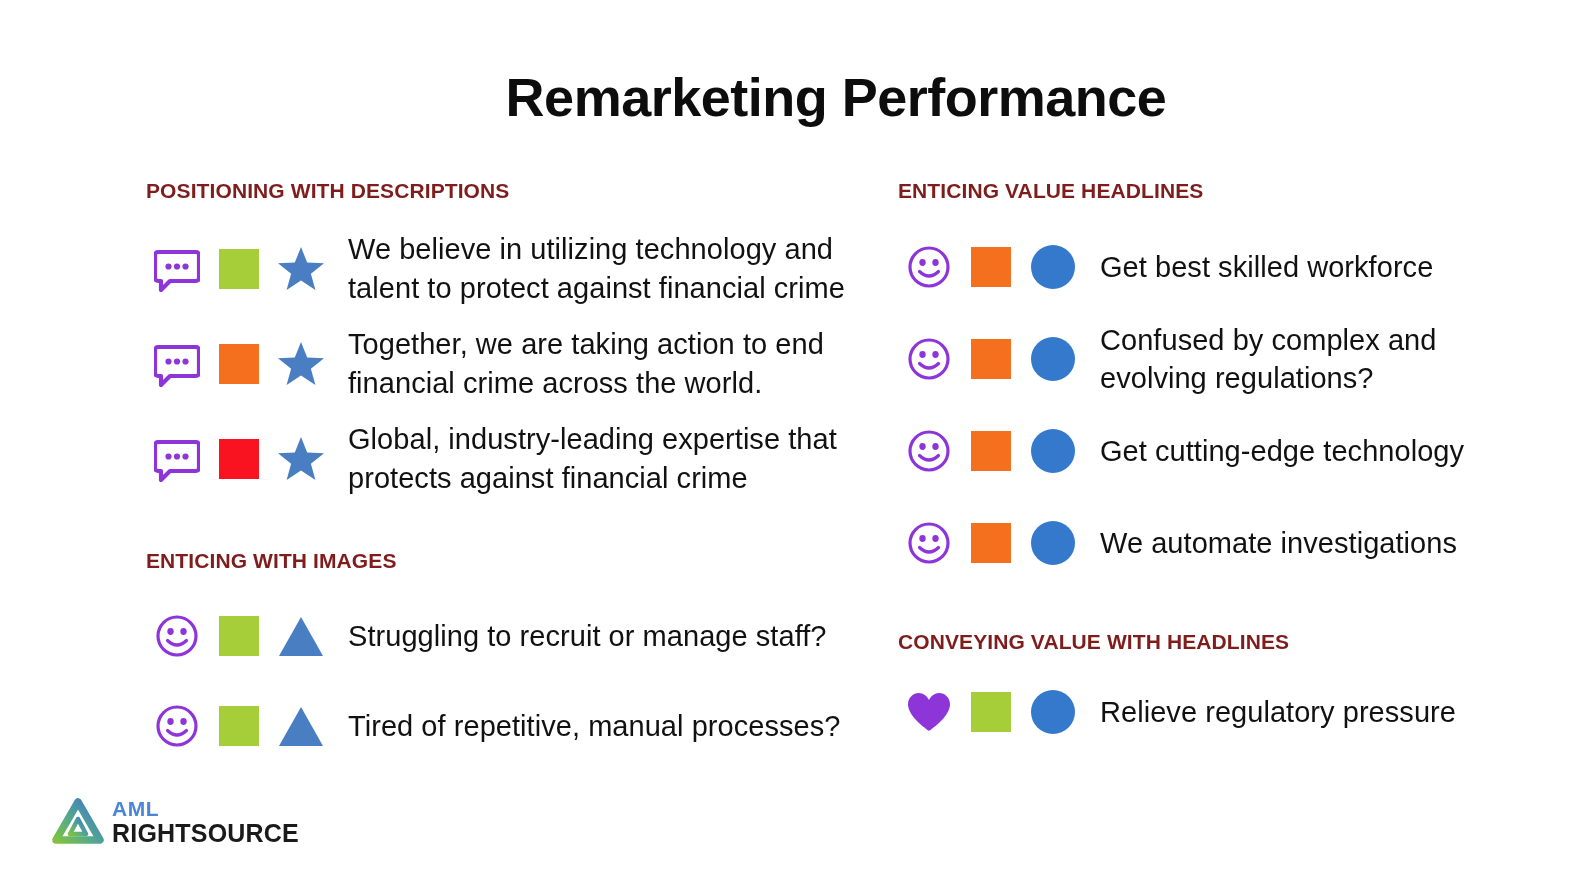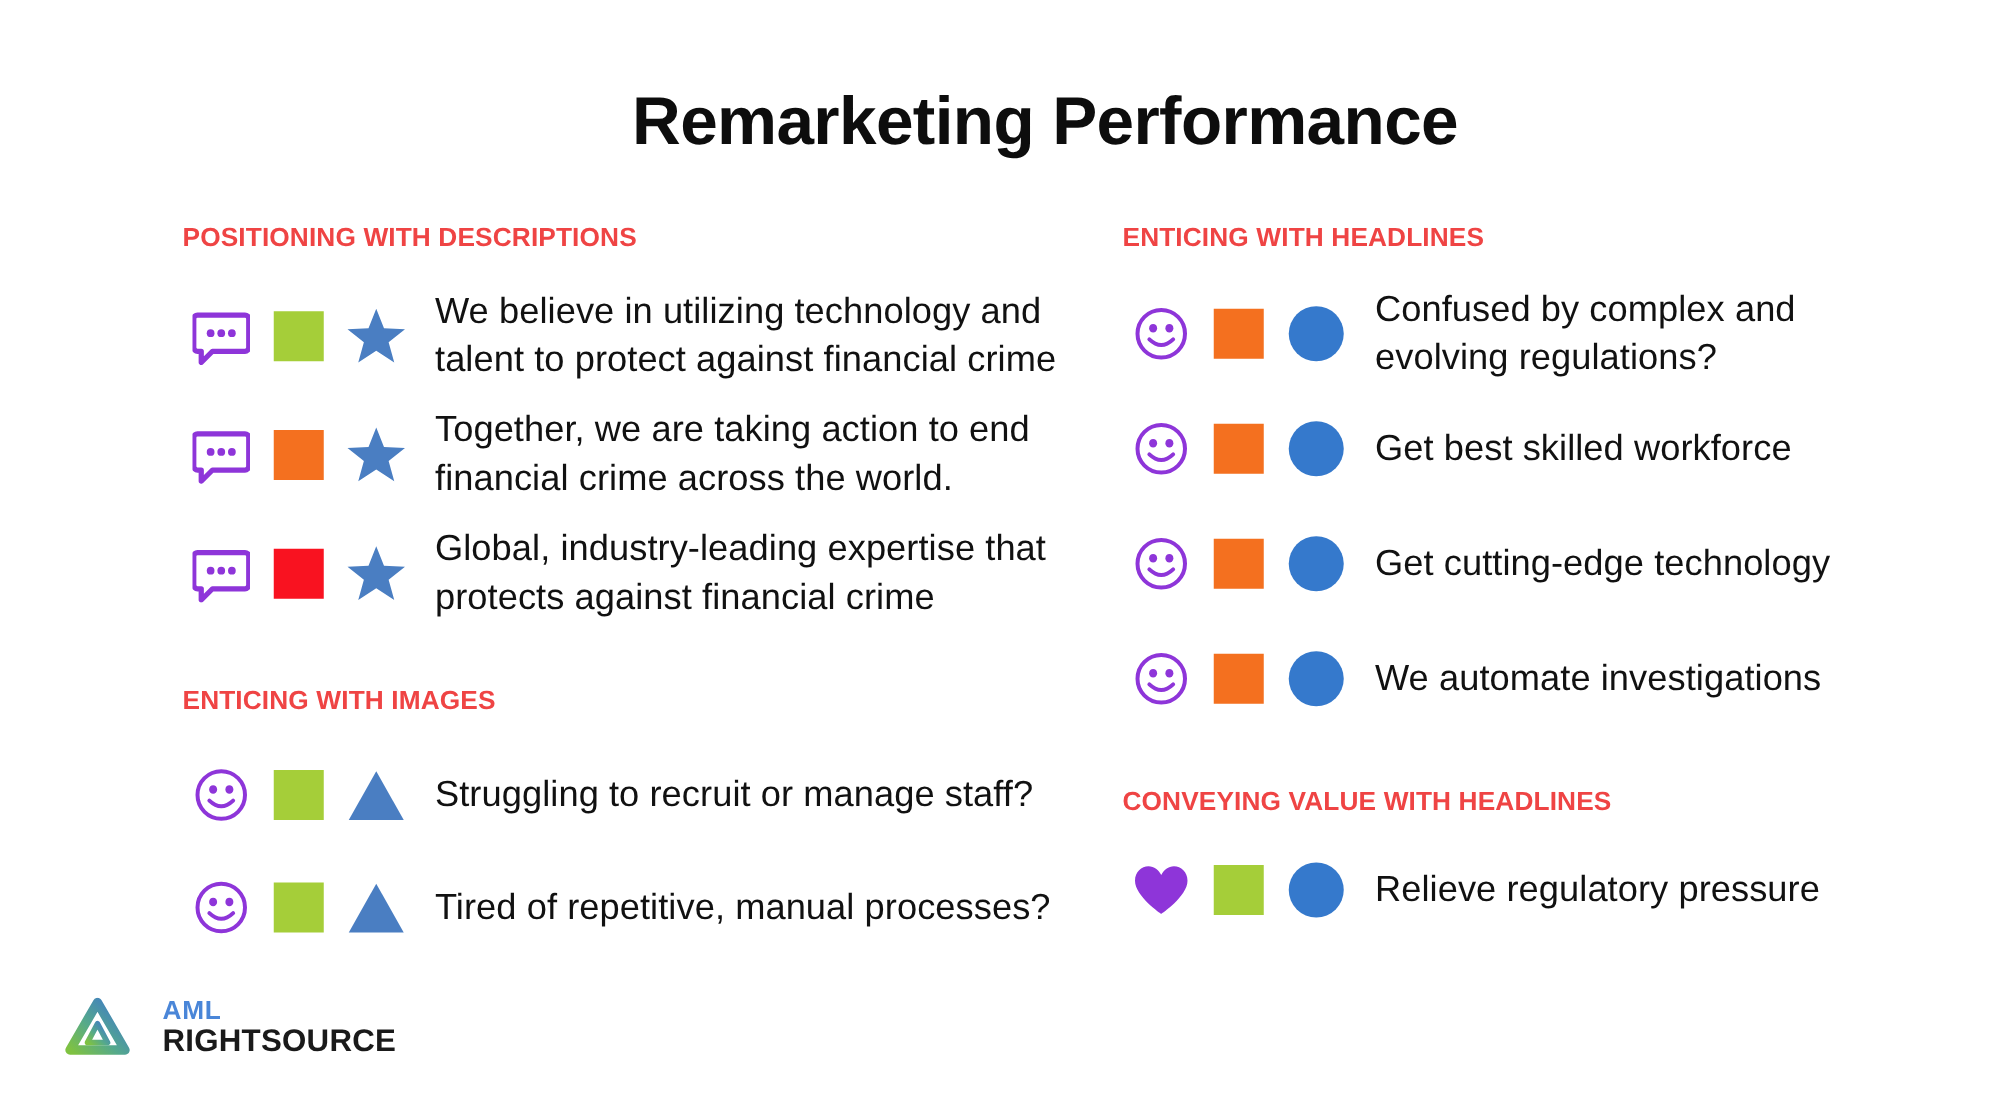--- a/index.html
+++ b/index.html
@@ -41,21 +41,21 @@
   .column.left  { left: 146px;  width: 700px; }
   .column.right { left: 898px;  width: 620px; }
 
   .section { position: relative; }
   .section + .section { margin-top: 0px; }
 
   .section-title {
     font-size: 21px;
     font-weight: bold;
     letter-spacing: 0.1px;
-    color: #ef4444;
+    color: #7f1d1d;
     margin: 0 0 18px 0;
     line-height: 1.2;
   }
 
   
   .row {
     display: flex;
     align-items: center;
     min-height: 62px;
   }
@@ -101,21 +101,21 @@
   
   .logo {
     position: absolute;
     left: 52px;
     top: 798px;
     display: flex;
     align-items: center;
   }
   .logo-mark { width: 52px; height: 48px; flex: 0 0 52px; }
   .logo-text {
-    margin-left: 26px;
+    margin-left: 8px;
     line-height: 1;
   }
   .logo-aml {
     display: block;
     font-size: 21px;
     font-weight: bold;
     letter-spacing: 0.6px;
     color: #4a86d8;
   }
   .logo-rs {
@@ -257,62 +257,62 @@
         <div class="row-text">Tired of repetitive, manual processes?</div>
       </div>
 
     </div>
   </div>
 </div>
 
 <div class="column right">
 
   <div class="section">
-    <div class="section-title">ENTICING WITH HEADLINES</div>
+    <div class="section-title">ENTICING VALUE HEADLINES</div>
 
     <div class="rows-head">
 
       <div class="row">
         <div class="icons">
           <span class="icon-slot">
             <svg width="44" height="44" viewBox="0 0 44 44">
               <circle cx="22" cy="22" r="19" fill="none" stroke="#8E35D9" stroke-width="3.2"></circle>
               <ellipse cx="15.5" cy="17.5" rx="3.2" ry="3.4" fill="#8E35D9"></ellipse>
               <ellipse cx="28.5" cy="17.5" rx="3.2" ry="3.4" fill="#8E35D9"></ellipse>
               <path d="M12.5 26.5 Q22 35.5 31.5 26.5" fill="none" stroke="#8E35D9" stroke-width="3.2" stroke-linecap="round"></path>
             </svg>
           </span>
           <span class="icon-slot">
             <span class="sq" style="background:#F4701F"></span>
           </span>
           <span class="icon-slot">
             <span class="circle" style="background:#3579CC"></span>
           </span>
         </div>
+        <div class="row-text">Get best skilled workforce</div>
+      </div>
+
+      <div class="row">
+        <div class="icons">
+          <span class="icon-slot">
+            <svg width="44" height="44" viewBox="0 0 44 44">
+              <circle cx="22" cy="22" r="19" fill="none" stroke="#8E35D9" stroke-width="3.2"></circle>
+              <ellipse cx="15.5" cy="17.5" rx="3.2" ry="3.4" fill="#8E35D9"></ellipse>
+              <ellipse cx="28.5" cy="17.5" rx="3.2" ry="3.4" fill="#8E35D9"></ellipse>
+              <path d="M12.5 26.5 Q22 35.5 31.5 26.5" fill="none" stroke="#8E35D9" stroke-width="3.2" stroke-linecap="round"></path>
+            </svg>
+          </span>
+          <span class="icon-slot">
+            <span class="sq" style="background:#F4701F"></span>
+          </span>
+          <span class="icon-slot">
+            <span class="circle" style="background:#3579CC"></span>
+          </span>
+        </div>
         <div class="row-text">Confused by complex and evolving regulations?</div>
-      </div>
-
-      <div class="row">
-        <div class="icons">
-          <span class="icon-slot">
-            <svg width="44" height="44" viewBox="0 0 44 44">
-              <circle cx="22" cy="22" r="19" fill="none" stroke="#8E35D9" stroke-width="3.2"></circle>
-              <ellipse cx="15.5" cy="17.5" rx="3.2" ry="3.4" fill="#8E35D9"></ellipse>
-              <ellipse cx="28.5" cy="17.5" rx="3.2" ry="3.4" fill="#8E35D9"></ellipse>
-              <path d="M12.5 26.5 Q22 35.5 31.5 26.5" fill="none" stroke="#8E35D9" stroke-width="3.2" stroke-linecap="round"></path>
-            </svg>
-          </span>
-          <span class="icon-slot">
-            <span class="sq" style="background:#F4701F"></span>
-          </span>
-          <span class="icon-slot">
-            <span class="circle" style="background:#3579CC"></span>
-          </span>
-        </div>
-        <div class="row-text">Get best skilled workforce</div>
       </div>
 
       <div class="row">
         <div class="icons">
           <span class="icon-slot">
             <svg width="44" height="44" viewBox="0 0 44 44">
               <circle cx="22" cy="22" r="19" fill="none" stroke="#8E35D9" stroke-width="3.2"></circle>
               <ellipse cx="15.5" cy="17.5" rx="3.2" ry="3.4" fill="#8E35D9"></ellipse>
               <ellipse cx="28.5" cy="17.5" rx="3.2" ry="3.4" fill="#8E35D9"></ellipse>
               <path d="M12.5 26.5 Q22 35.5 31.5 26.5" fill="none" stroke="#8E35D9" stroke-width="3.2" stroke-linecap="round"></path>

